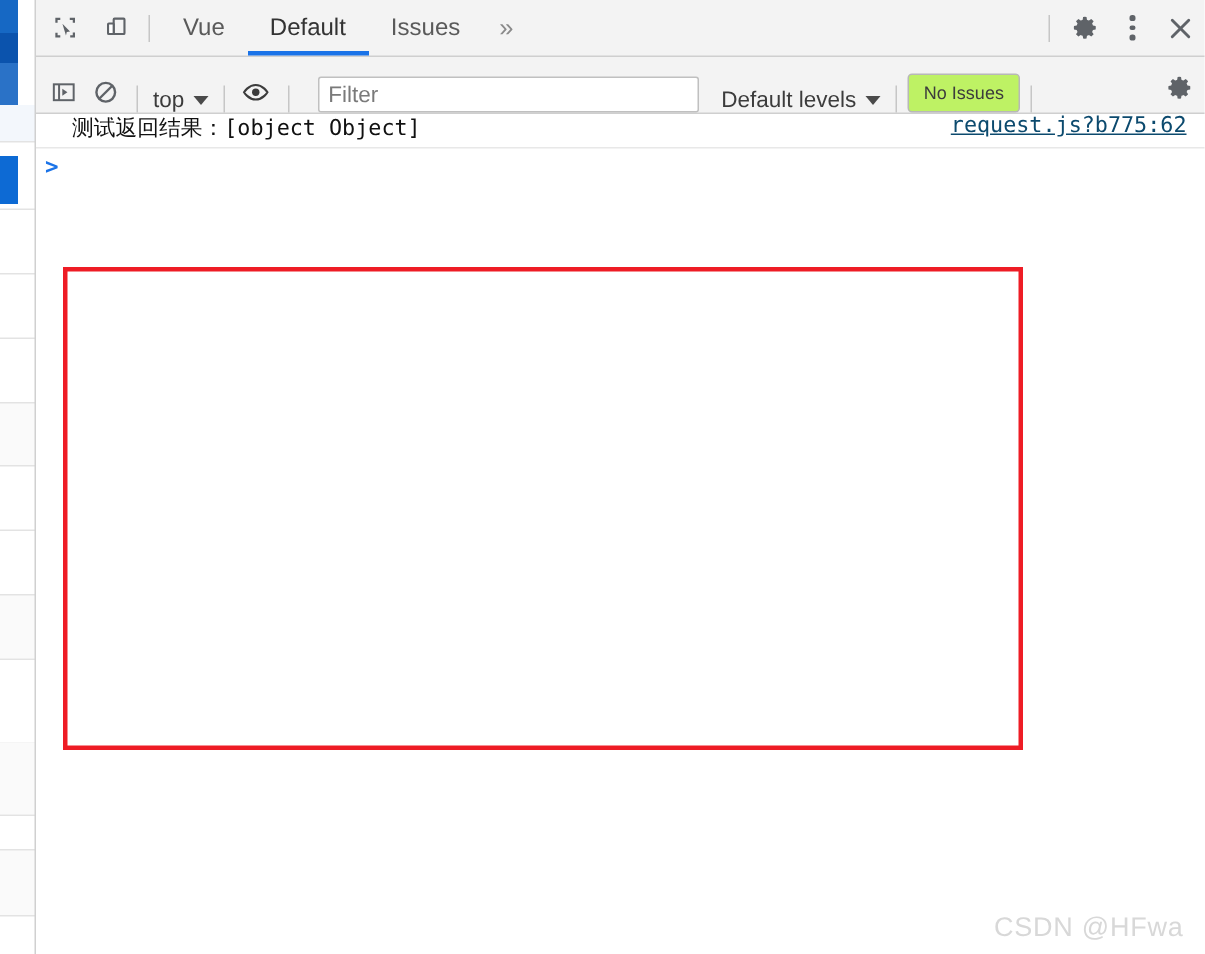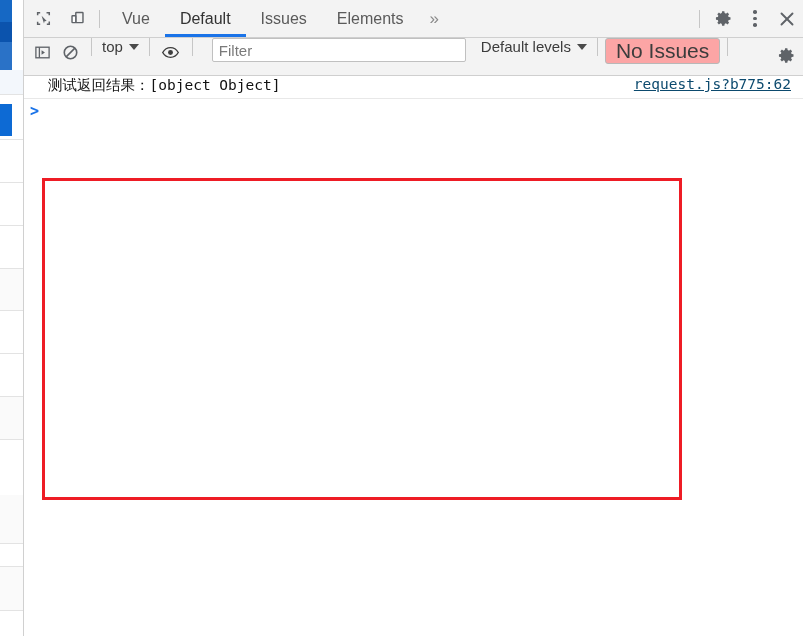--- a/index.html
+++ b/index.html
@@ -131,21 +131,21 @@
     background: #5f6368;
   }
 
   
   #console-toolbar {
     position: relative;
     height: 37px;
     background: #f3f3f3;
     border-bottom: 1px solid #cfcfcf;
     display: flex;
-    align-items: flex-start;
+    align-items: flex-end;
     padding-left: 4px;
   }
   .ct-icon-btn {
     width: 28px; height: 28px;
     display: flex;
     align-items: center;
     justify-content: center;
     cursor: pointer;
     color: #5f6368;
   }
@@ -183,22 +183,22 @@
     color: #3c3c3c;
     padding: 0 6px;
     outline: none;
   }
   #filter-input::placeholder { color: #7a7a7a; opacity: 1; }
   #levels-select { margin-left: 12px; }
   #issues-btn {
     height: 24px;
     border: 1px solid #b8b8b8;
     border-radius: 3px;
-    background: #fca5a5;
-    font-size: 21px;
+    background: #bef264;
+    font-size: 12px;
     color: #3c3c3c;
     padding: 0 10px;
     display: flex;
     align-items: center;
     cursor: pointer;
     white-space: nowrap;
   }
   #settings-btn-2 {
     margin-left: auto;
     width: 34px; height: 34px;
@@ -340,23 +340,20 @@
 
 
     <div class="tab active" style="box-shadow: rgb(26, 115, 232) 0px -3px 0px 0px inset;">
       <span>Default</span>
     </div>
 
     <div class="tab">
       <span>Issues</span>
     </div>
 
-    <div class="tab">
-      <span>Elements</span>
-    </div>
 
     <div class="tab-overflow">»</div>
 
     <div class="tb-right">
       <div class="tb-sep"></div>
 
       <div class="tb-right-btn">
         <svg width="19" height="19" viewBox="0 0 20 20" fill="#5f6368">
           <path d="M10 6.4a3.6 3.6 0 100 7.2 3.6 3.6 0 000-7.2zm0 5.5a1.9 1.9 0 110-3.8 1.9 1.9 0 010 3.8z"></path>
           <path d="M17.3 11.2l.1-1.2-.1-1.2-1.9-.3a6.2 6.2 0 00-.6-1.4l1.1-1.6-1.7-1.7-1.6 1.1c-.44-.25-.91-.45-1.4-.6L10.9 2.4 9.7 2.3l-1.2.1-.3 1.9c-.49.15-.96.35-1.4.6L5.2 3.8 3.5 5.5l1.1 1.6c-.25.44-.45.91-.6 1.4l-1.9.3-.1 1.2.1 1.2 1.9.3c.15.49.35.96.6 1.4l-1.1 1.6 1.7 1.7 1.6-1.1c.44.25.91.45 1.4.6l.3 1.9 1.2.1 1.2-.1.3-1.9c.49-.15.96-.35 1.4-.6l1.6 1.1 1.7-1.7-1.1-1.6c.25-.44.45-.91.6-1.4z"></path>
@@ -442,14 +439,15 @@
       <span class="msg-text">测试返回结果：[object Object]</span>
       <span class="msg-source">request.js?b775:62</span>
     </div>
 
     <div id="prompt-row">
       <span id="prompt-chevron" style="color: rgb(26, 115, 232);">&gt;</span>
       <input id="prompt-input" type="text" style="">
     </div>
 
     <div id="red-box" style="border-color: rgb(238, 28, 37);"></div>
+    <div id="watermark">CSDN @HFwa</div>
   </div>
 </div>
 
 </body></html>

